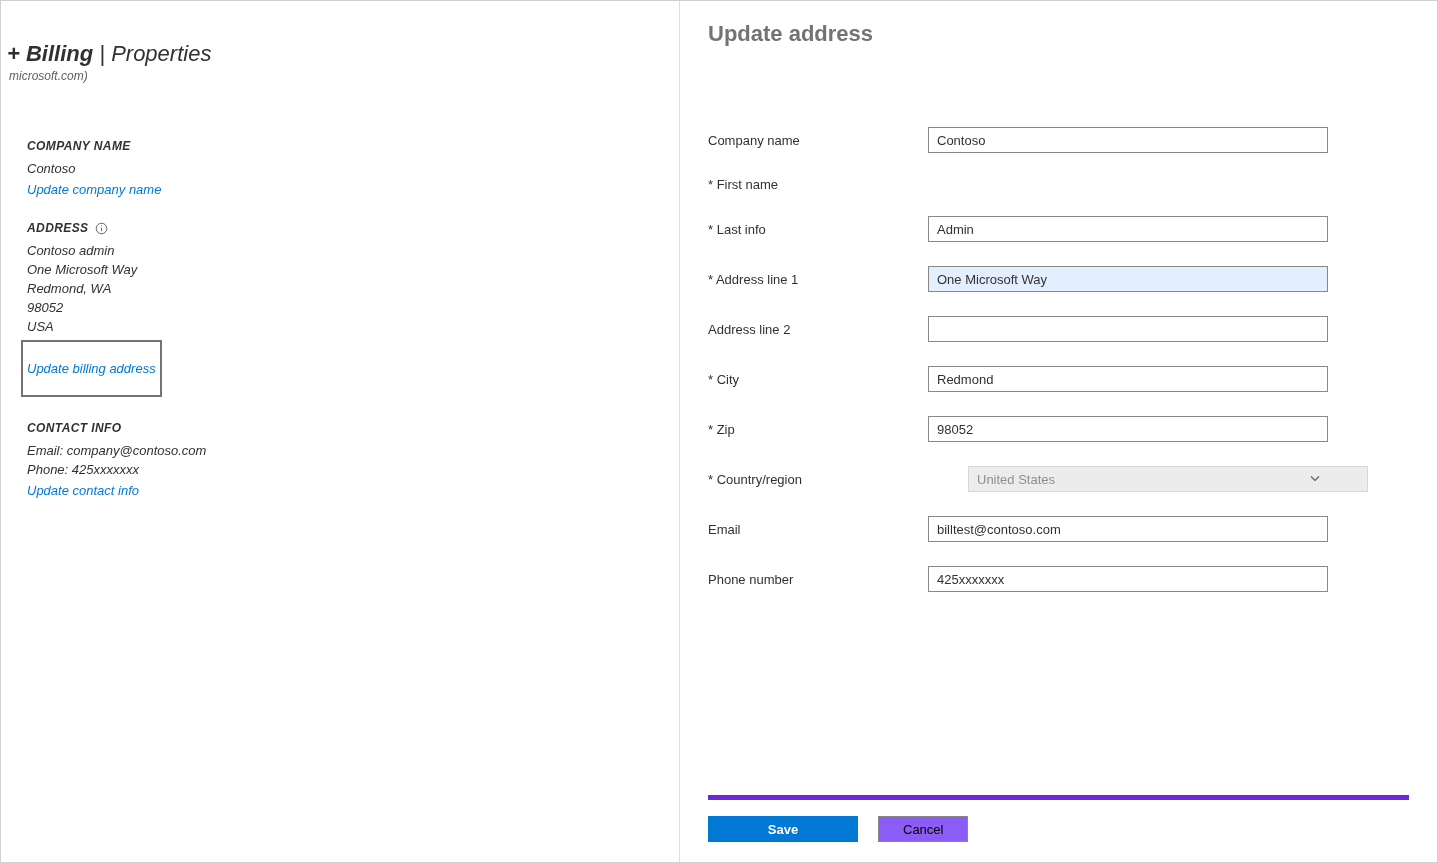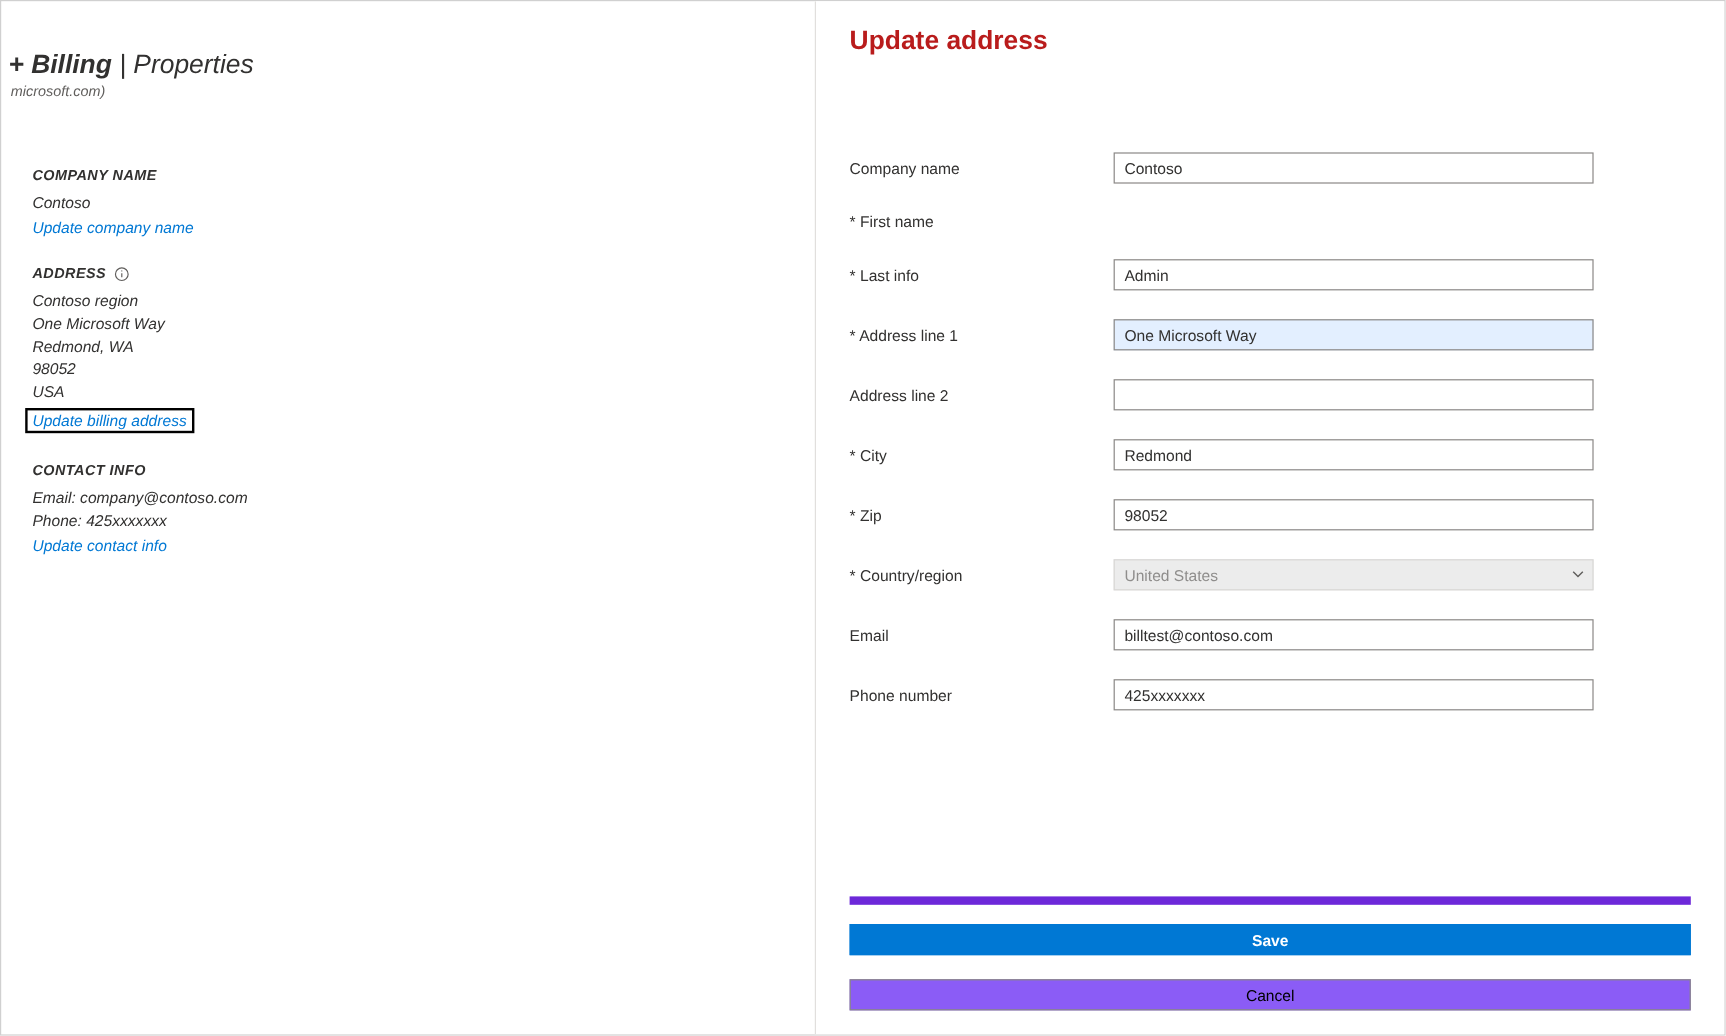--- a/index.html
+++ b/index.html
@@ -56,22 +56,22 @@
       line-height: 19px;
     }
     .link {
       color: #0078d4;
       font-size: 13px;
       cursor: pointer;
       display: inline-block;
       margin-top: 4px;
     }
     .link-highlight {
-      border: 2px solid #000000;
-      padding: 1px 4px;
+      border: 2px solid #737373;
+      padding: 19px 4px;
       margin-left: -6px;
     }
     .info-icon {
       display: inline-flex;
       align-items: center;
       justify-content: center;
       width: 14px;
       height: 14px;
     }
 
@@ -83,21 +83,21 @@
       height: 100%;
       border-left: 1px solid #e1dfdd;
       background: #fff;
       padding: 20px 28px 0 28px;
       display: flex;
       flex-direction: column;
     }
     .panel-title {
       font-size: 22px;
       font-weight: 600;
-      color: #b91c1c;
+      color: #737373;
       margin-bottom: 80px;
     }
     .form-rows { flex: 1; }
     .form-row {
       display: flex;
       align-items: center;
       margin-bottom: 24px;
     }
     .form-label {
       width: 220px;
@@ -122,36 +122,36 @@
       width: 400px;
       height: 26px;
       border: 1px solid #c8c6c4;
       background: #e5e5e5;
       font-size: 13px;
       font-family: inherit;
       padding: 0 8px;
       color: #605e5c;
       appearance: none;
       position: relative;
+      margin-left: 40px;
     }
     .select-wrap { position: relative; width: 400px; }
     .select-chevron {
       position: absolute;
       right: 8px;
       top: 50%;
       transform: translateY(-50%);
       pointer-events: none;
       color: #605e5c;
     }
     .panel-footer {
-      border-top: 7px solid #6d28d9;
+      border-top: 5px solid #6d28d9;
       padding: 16px 0 20px 0;
       display: flex;
       gap: 20px;
-      flex-direction: column;
     }
     .btn {
       height: 26px;
       font-size: 13px;
       font-family: inherit;
       cursor: pointer;
       padding: 0 24px;
       border: 1px solid #8a8886;
       background: #8b5cf6;
       min-width: 76px;
@@ -183,21 +183,21 @@
     <div class="section-header">
       <span>ADDRESS</span>
       <span class="info-icon">
         <svg width="13" height="13" viewBox="0 0 16 16" fill="none" stroke="#605e5c" stroke-width="1.2">
             <circle cx="8" cy="8" r="6.5"></circle>
             <line x1="8" y1="7" x2="8" y2="11"></line>
             <circle cx="8" cy="4.6" r="0.6" fill="#605e5c" stroke="none"></circle>
           </svg>
       </span>
     </div>
-    <div class="section-value">Contoso region</div>
+    <div class="section-value">Contoso admin</div>
     <div class="section-value">One Microsoft Way</div>
     <div class="section-value">Redmond, WA</div>
     <div class="section-value">98052</div>
     <div class="section-value">USA</div>
     <span class="link link-highlight">Update billing address</span>
   </div>
 
   <div class="section">
     <div class="section-header">CONTACT INFO</div>
     <div class="section-value">Email: company@contoso.com</div>

